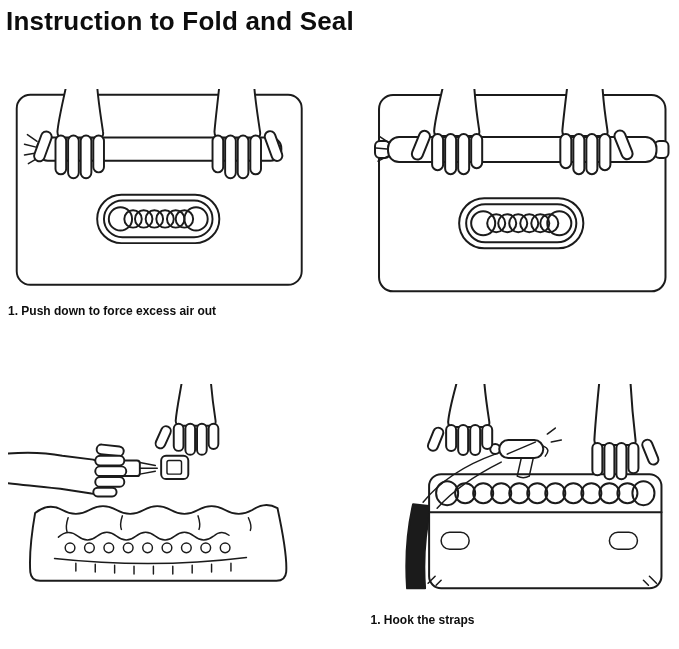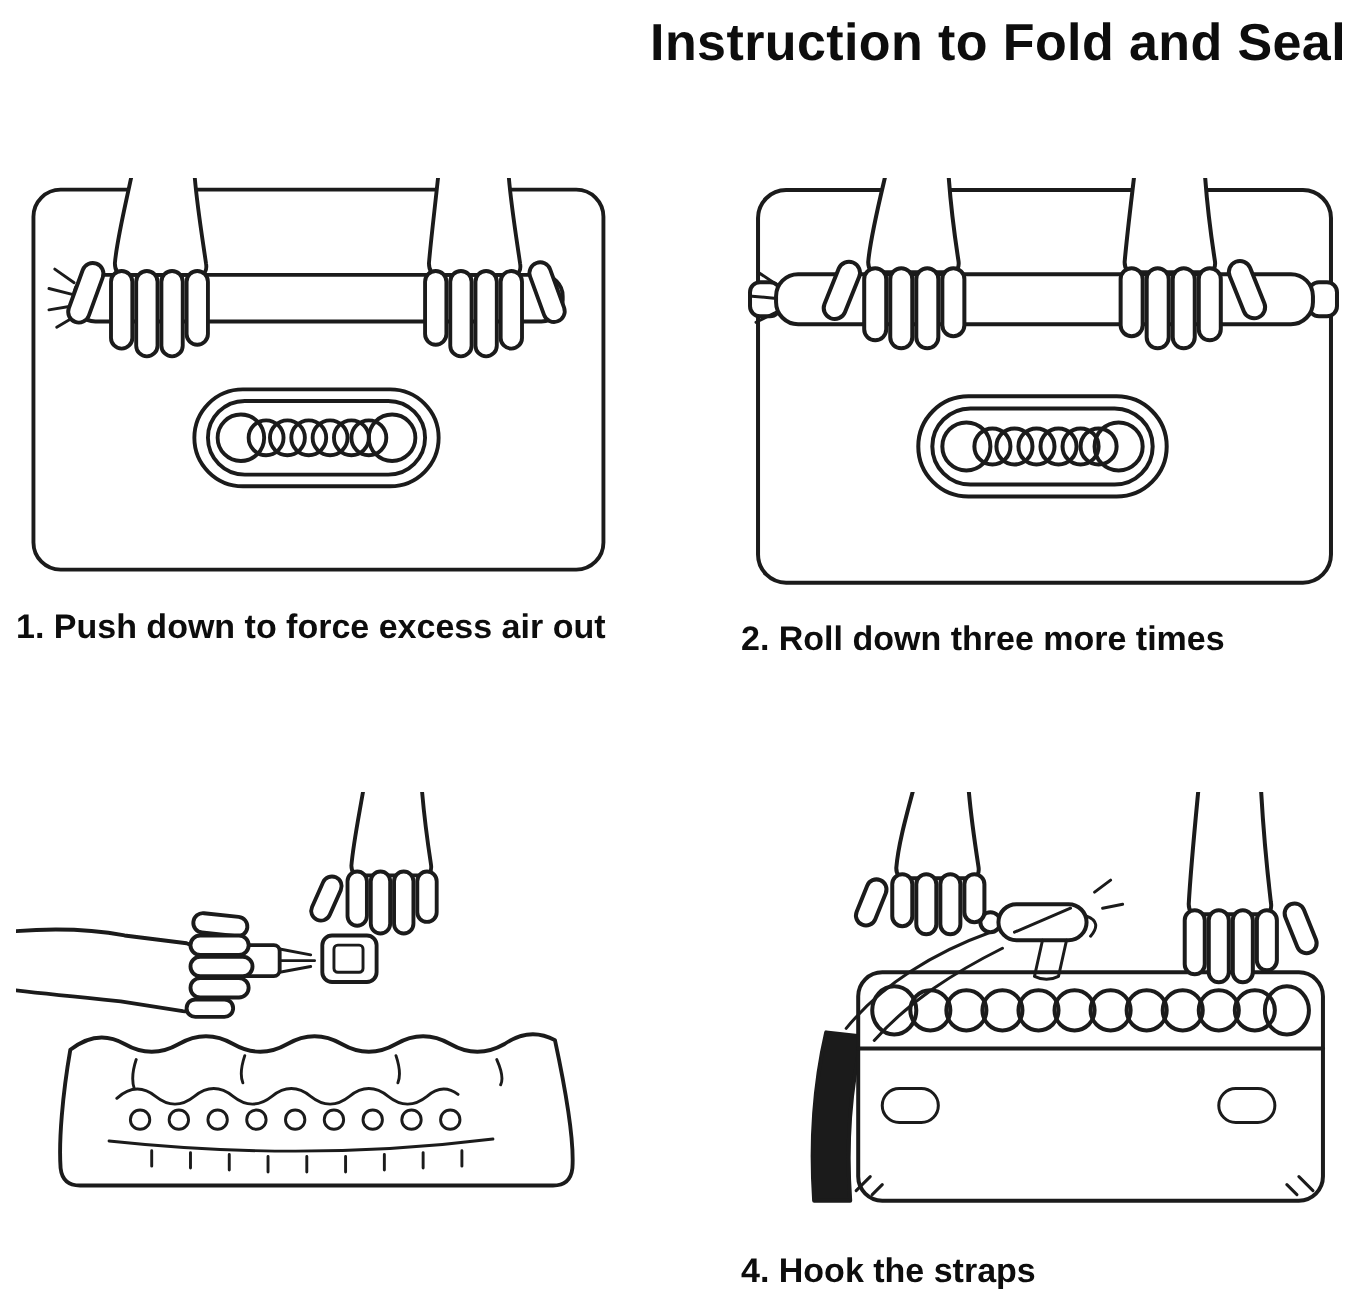--- a/index.html
+++ b/index.html
@@ -6,21 +6,21 @@
   html, body { background: #ffffff; }
   body {
     width: 679px;
     height: 649px;
     overflow: hidden;
     font-family: "Liberation Sans", sans-serif;
     color: #111;
   }
   .page { padding: 4px 6px 0 6px; }
   .page-title {
-    text-align: right;
+    text-align: left;
     font-size: 26px;
     font-weight: 700;
     letter-spacing: 0.2px;
     color: #0d0d0d;
     margin-top: 2px;
   }
   .steps-grid {
     margin-top: 52px;
     display: grid;
     grid-template-columns: 1fr 1fr;
@@ -29,21 +29,21 @@
     padding: 0 2px;
   }
   figure.step { width: 100%; }
   figure.step svg {
     display: block;
     width: 100%;
     height: auto;
   }
   figcaption.step-caption {
     margin-top: 14px;
-    font-size: 17px;
+    font-size: 12px;
     font-weight: 700;
     color: #0d0d0d;
     white-space: nowrap;
   }
   .lineart { stroke: #1b1b1b; stroke-width: 2; fill: none; stroke-linecap: round; stroke-linejoin: round; }
   .thin { stroke-width: 1.5; }
   .skin { fill: #ffffff; }
 </style>
 </head>
 <body>
@@ -129,21 +129,20 @@
           <g>
             <path class="skin" d="M196,-3 C194,14 192,30 191,42 Q191,47 196,47 L232,47 Q237,47 236,41 C234,28 232,12 231,-3 Z"></path>
             <rect class="skin" x="189" y="45" width="11" height="34" rx="5.5"></rect>
             <rect class="skin" x="202" y="45" width="11" height="40" rx="5.5"></rect>
             <rect class="skin" x="215" y="45" width="11" height="40" rx="5.5"></rect>
             <rect class="skin" x="228" y="45" width="11" height="36" rx="5.5"></rect>
             <rect class="skin" x="241" y="42" width="11" height="30" rx="5.5" transform="rotate(-22 246 42)"></rect>
           </g>
         </g>
       </svg>
-      <figcaption class="step-caption">2. Roll down three more times</figcaption>
     </figure>
 
     <figure class="step">
       <svg viewBox="0 0 310 215" aria-hidden="true">
         <g class="lineart">
 
           <path fill="#fff" d="M28,133 q14,-11 28,-3 q14,8 28,0 q14,-8 28,0 q14,8 28,0 q14,-8 28,0 q14,8 28,0 q14,-8 28,0 q14,8 28,0 q13,-9 26,-2 C284,156 288,180 287,194 Q286,203 277,203 L33,203 Q24,203 23,194 C22,180 24,156 28,133 Z"></path>
           <path class="thin" d="M62,138 q-3,9 -1,15 M118,136 q-3,9 -1,14 M196,136 q3,9 1,14 M248,138 q4,9 2,13"></path>
 
           <path class="thin" d="M52,158 q10,-9 20,-1 q10,8 20,0 q10,-8 20,0 q10,8 20,0 q10,-8 20,0 q10,8 20,0 q10,-8 20,0 q10,8 20,0 q8,-7 16,-1"></path>
@@ -237,17 +236,17 @@
           <g>
             <path class="skin" d="M228,-3 C226,18 224,38 223,56 Q223,61 228,61 L260,61 Q265,61 264,55 C262,38 260,16 259,-3 Z"></path>
             <rect class="skin" x="221" y="59" width="10" height="32" rx="5"></rect>
             <rect class="skin" x="233" y="59" width="10" height="36" rx="5"></rect>
             <rect class="skin" x="245" y="59" width="10" height="36" rx="5"></rect>
             <rect class="skin" x="257" y="59" width="10" height="30" rx="5"></rect>
             <rect class="skin" x="269" y="56" width="10" height="26" rx="5" transform="rotate(-22 274 56)"></rect>
           </g>
         </g>
       </svg>
-      <figcaption class="step-caption">4. Hook the straps</figcaption>
+      <figcaption class="step-caption">1. Hook the straps</figcaption>
     </figure>
 
   </div>
 </div>
 
 </body></html>

